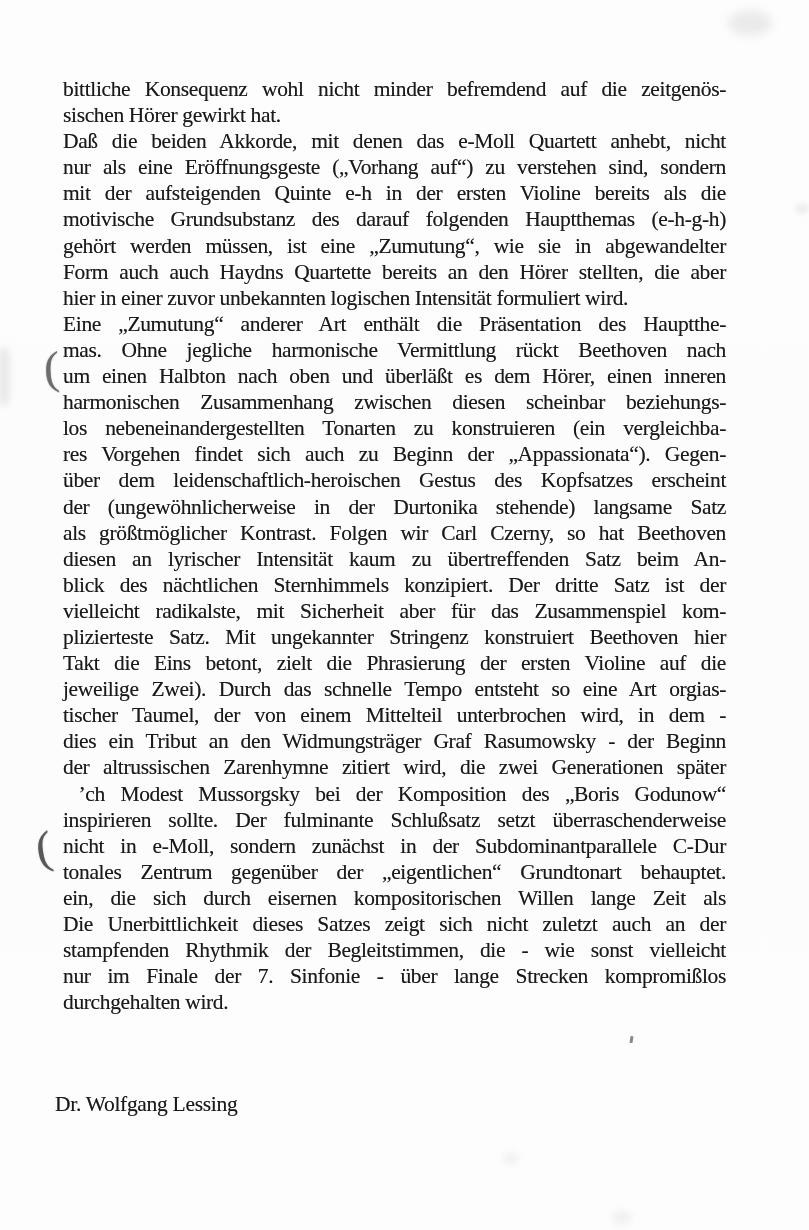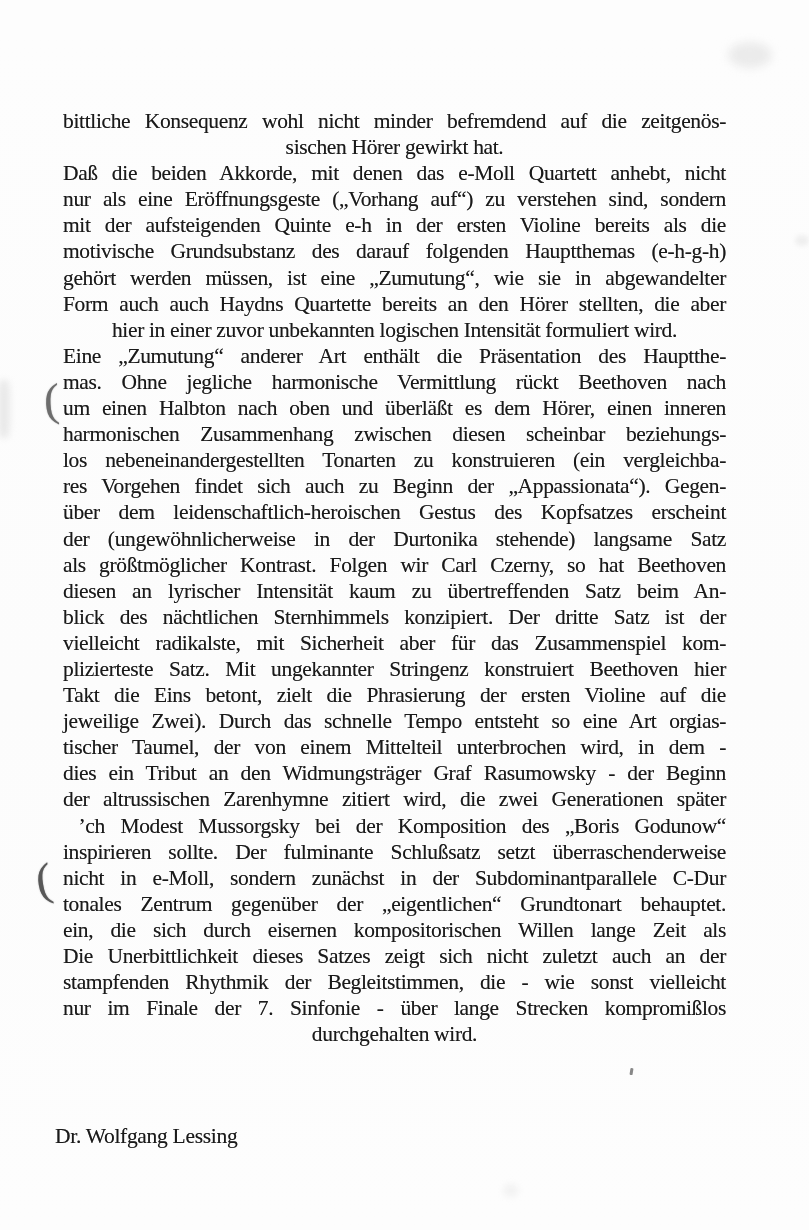--- a/index.html
+++ b/index.html
@@ -6,35 +6,33 @@
   body {
     width: 809px; height: 1230px;
     background: #fdfdfd;
     overflow: hidden;
     position: relative;
     font-family: "Liberation Serif", serif;
   }
   .page {
     position: absolute; inset: 0;
     background: linear-gradient(180deg, #fdfdfd 0%, #fcfcfc 55%, #fdfdfd 100%);
-    margin-top: 32px;
   }
   #textblock {
     position: absolute;
     left: 63px; top: 76px; width: 663px;
     color: #1a1a1a;
     font-size: 21.5px;
     letter-spacing: -0.35px;
   }
   .line {
     height: 26.1px;
     line-height: 26.1px;
     white-space: nowrap;
     text-shadow: 0 0 0.6px rgba(20,20,20,0.5);
-    text-align: center;
   }
   .line.j {
     text-align: justify;
     text-align-last: justify;
   }
   #signature {
     position: absolute;
     left: 55px; top: 1091px;
     color: #1a1a1a;
     font-size: 21.5px;

